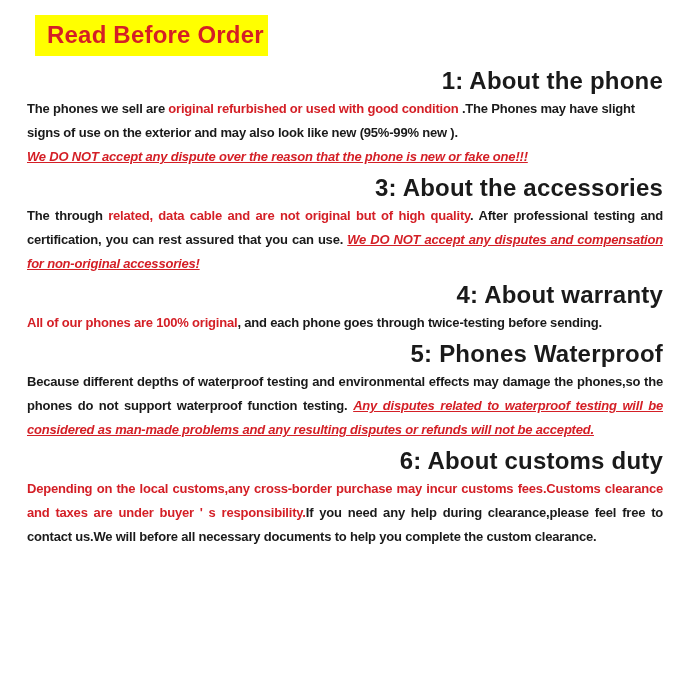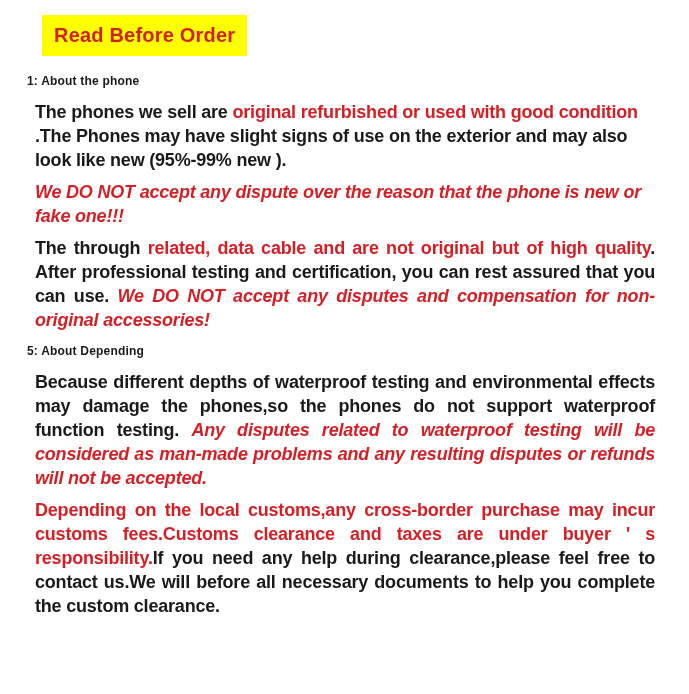--- a/index.html
+++ b/index.html
@@ -11,72 +11,77 @@
     padding: 13px 26px 0 27px;
     background: #ffffff;
     overflow: hidden;
     font-family: "Liberation Sans", "DejaVu Sans", sans-serif;
     font-weight: bold;
   }
   .title-highlight {
     display: inline-block;
     background: var(--hl, #ffff00);
     color: var(--red, #d41f26);
-    font-size: 20px;
+    font-size: 24px;
     line-height: 24px;
-    padding: 8px 12px 9px 12px;
-    margin: 2px 0 6px 15px;
+    padding: 8px 4px 9px 12px;
+    margin: 2px 0 6px 8px;
     letter-spacing: 0.2px;
   }
   h2.sec-h {
-    font-size: 12px;
+    font-size: 24px;
     line-height: 22px;
     margin: 8px 0 5px 0;
     color: var(--ink, #1a1a1a);
     font-weight: bold;
     letter-spacing: 0.2px;
+    text-align: right;
   }
   p.body {
-    margin: 8px;
-    font-size: 18px;
+    margin: 0;
+    font-size: 13px;
     line-height: 24px;
     font-weight: bold;
     letter-spacing: -0.2px;
     color: var(--ink, #1a1a1a);
   }
   p.justify { text-align: justify; }
   .seg.black { color: var(--ink, #1a1a1a); }
   .seg.red { color: var(--red, #d41f26); }
-  .seg.red-italic { color: var(--red, #d41f26); font-style: italic; }
+  .seg.red-italic { color: var(--red, #d41f26); font-style: italic; text-decoration: underline; }
 </style>
 </head>
 <body>
 
 <div class="page">
 
   <div class="title-highlight"><span>Read Before Order</span></div>
 
   <section>
     <h2 class="sec-h">1: About the phone</h2>
     <p class="body"><span class="seg black">The phones we sell are </span><span class="seg red">original refurbished or used with good condition </span><span class="seg black">.The Phones may have slight signs of use on the exterior and may also look like new (95%-99% new ).</span></p>
     <p class="body"><span class="seg red-italic">We DO NOT accept any dispute over the reason that the phone is new or fake one!!!</span></p>
   </section>
 
   <section>
   </section>
 
   <section>
+    <h2 class="sec-h">3: About the accessories</h2>
     <p class="body justify"><span class="seg black">The through </span><span class="seg red">related, data cable and are not original but of high quality</span><span class="seg black">. After professional testing and certification, you can rest assured that you can use. </span><span class="seg red-italic">We DO NOT accept any disputes and compensation for non-original accessories!</span></p>
   </section>
 
   <section>
+    <h2 class="sec-h">4: About warranty</h2>
+    <p class="body"><span class="seg red">All of our phones are 100% original</span><span class="seg black">, and each phone goes through twice-testing before sending.</span></p>
   </section>
 
   <section>
-    <h2 class="sec-h">5: About Depending</h2>
+    <h2 class="sec-h">5: Phones Waterproof</h2>
     <p class="body justify"><span class="seg black">Because different depths of waterproof testing and environmental effects may damage the phones,so the phones do not support waterproof function testing. </span><span class="seg red-italic">Any disputes related to waterproof testing will be considered as man-made problems and any resulting disputes or refunds will not be accepted.</span></p>
   </section>
 
   <section>
+    <h2 class="sec-h">6: About customs duty</h2>
     <p class="body justify"><span class="seg red">Depending on the local customs,any cross-border purchase may incur customs fees.Customs clearance and taxes are under buyer ' s responsibility.</span><span class="seg black">If you need any help during clearance,please feel free to contact us.We will before all necessary documents to help you complete the custom clearance.</span></p>
   </section>
 
 </div>
 
 </body></html>

